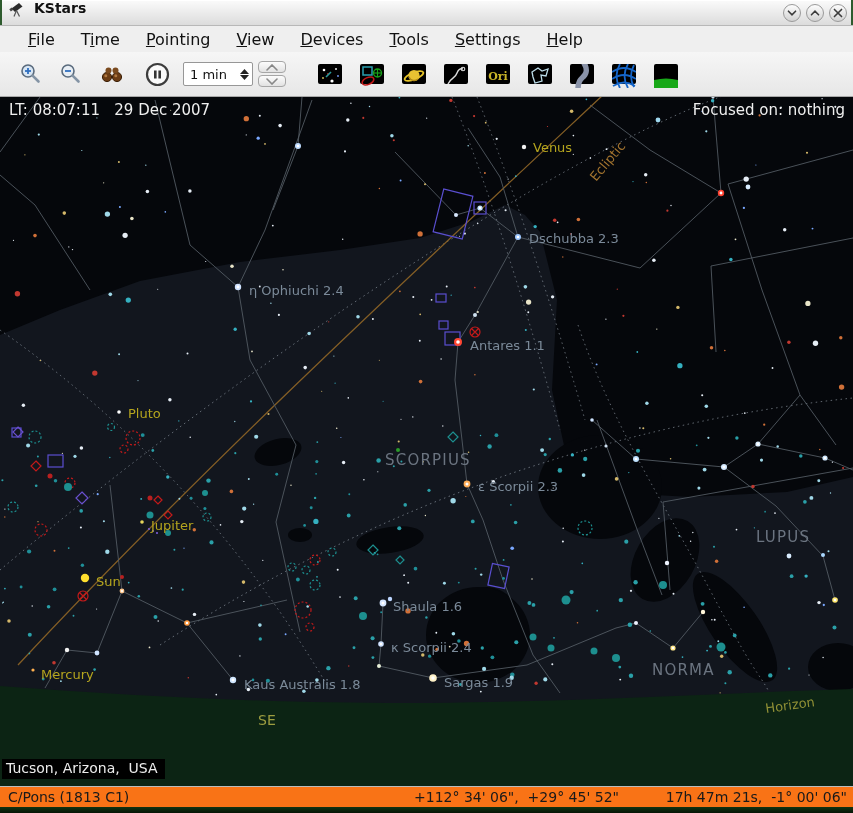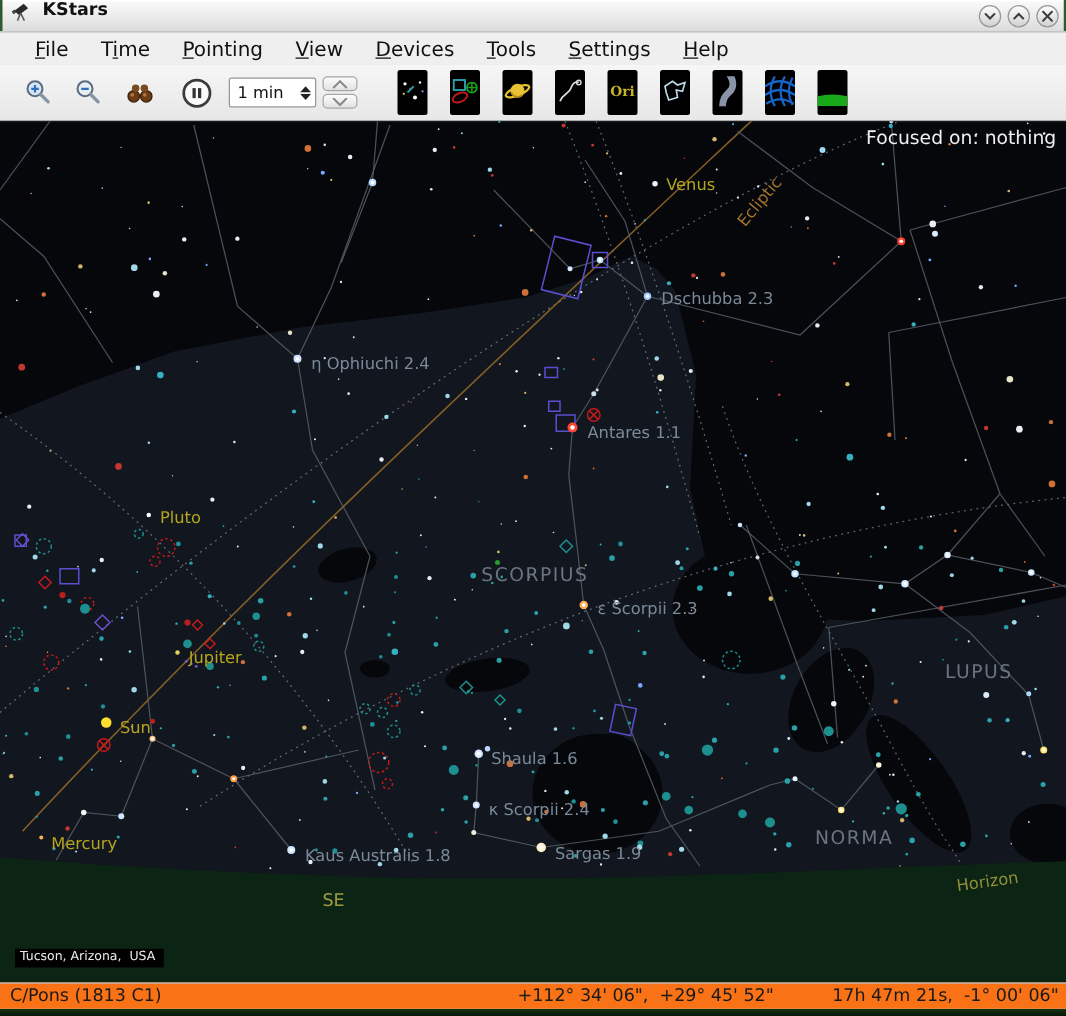--- a/index.html
+++ b/index.html
@@ -25,28 +25,28 @@
   .tbtn{background:none;border:none;padding:0;margin:0;display:flex;align-items:center;justify-content:center;}
   #zoom-in{margin-left:18px;} #zoom-out{margin-left:14px;} #find-btn{margin-left:14px;} #pause-btn{margin-left:18px;}
   #timestep-combo{margin-left:12px;width:68px;height:22px;background:#fff;border:1px solid #979797;border-radius:2px;
                   display:flex;align-items:center;font-size:13px;color:#111;position:relative;justify-content:flex-end;}
   #timestep-combo .val{margin-left:6px;flex:1;}
   #timestep-combo .arrows{width:15px;height:100%;display:flex;flex-direction:column;align-items:center;justify-content:center;gap:1px;}
   #timestep-spin{margin-left:5px;display:flex;flex-direction:column;gap:2px;}
   .spinbtn{width:28px;height:12px;background:linear-gradient(#fcfcfc,#e2e2e2);border:1px solid #a6a6a6;border-radius:4px;padding:0;
            display:flex;align-items:center;justify-content:center;}
   #toggles{display:flex;margin-left:32px;gap:18px;}
-  .toggle{width:24px;height:36px;background:#000;border-radius:2px;padding:0;border:none;display:block;}
+  .toggle{width:24px;height:20px;background:#000;border-radius:2px;padding:0;border:none;display:block;}
   
   #sky{position:relative;width:853px;height:689px;background:#05070b;}
   #sky svg{position:absolute;left:0;top:0;}
   .sky-info{position:absolute;font-size:15px;color:#efefef;white-space:pre;}
   #info-left{left:9px;top:4px;}
   #info-right{right:8px;top:4px;}
-  #location-chip{position:absolute;left:12px;top:662px;background:#000;color:#ececec;font-size:10px;
+  #location-chip{position:absolute;left:2px;top:662px;background:#000;color:#ececec;font-size:14px;
                  padding:1px 7px 3px 4px;white-space:pre;}
   
   #statusbar{height:21px;background:#f97316;border-top:1px solid #bcbcbc;box-sizing:border-box;position:relative;
              font-size:14px;color:#1a1a1a;}
   #status-left{position:absolute;left:8px;top:2px;}
   #status-center{position:absolute;left:414px;top:2px;white-space:pre;}
   #status-right{position:absolute;right:6px;top:2px;white-space:pre;}
   #bottomstrip{height:6px;background:linear-gradient(#123312,#061506);}
 </style>
 </head>
@@ -848,20 +848,21 @@
         <text x="96" y="586" fill="#b5a51e" font-size="13" letter-spacing="0">Sun</text>
         <text x="393" y="611" fill="#7b8a99" font-size="13" letter-spacing="0">Shaula 1.6</text>
         <text x="391" y="652" fill="#7b8a99" font-size="13" letter-spacing="0">κ Scorpii 2.4</text>
         <text x="41" y="679" fill="#b5a51e" font-size="13" letter-spacing="0">Mercury</text>
         <text x="244" y="689" fill="#7b8a99" font-size="13" letter-spacing="0">Kaus Australis 1.8</text>
         <text x="444" y="687" fill="#7b8a99" font-size="13" letter-spacing="0">Sargas 1.9</text>
         <text x="652" y="675" fill="#6b7480" font-size="15" letter-spacing="1.2">NORMA</text>
         <text x="258" y="725" fill="#9d9d40" font-size="14" letter-spacing="0">SE</text>
         <text x="766" y="713" fill="#8f8f35" font-size="13" letter-spacing="0" transform="rotate(-8 766 713)">Horizon</text>
       </svg>
+    <div id="info-left" class="sky-info">LT: 08:07:11   29 Dec 2007</div>
     <div id="info-right" class="sky-info">Focused on: nothing</div>
     <div id="location-chip">Tucson, Arizona,  USA</div>
   </div>
 
   <div id="statusbar">
     <span id="status-left">C/Pons (1813 C1)</span>
     <span id="status-center">+112° 34' 06",  +29° 45' 52"</span>
     <span id="status-right">17h 47m 21s,  -1° 00' 06"</span>
   </div>
   <div id="bottomstrip"></div>

